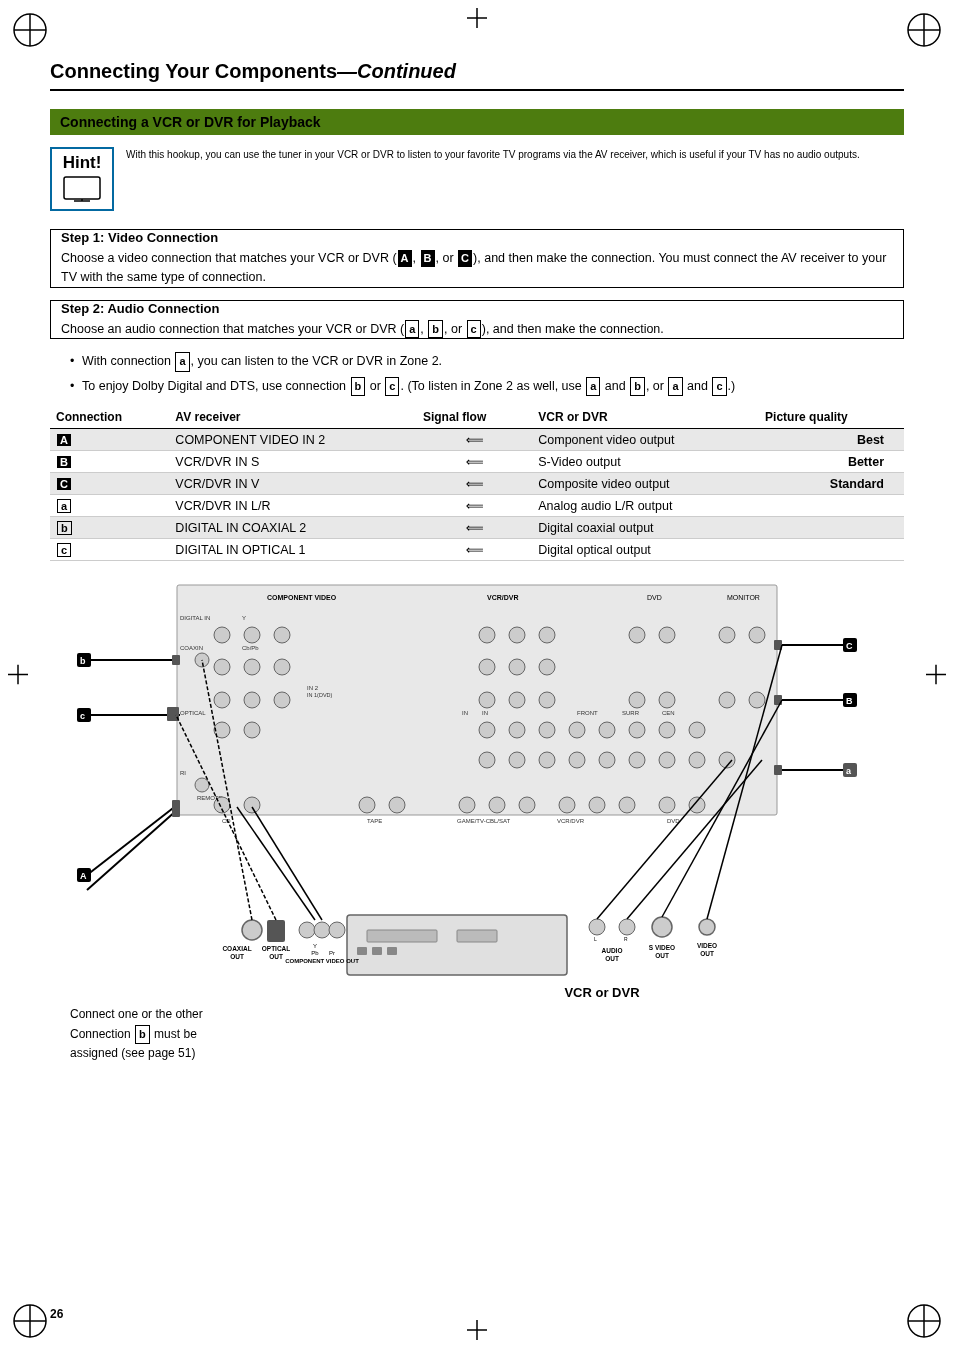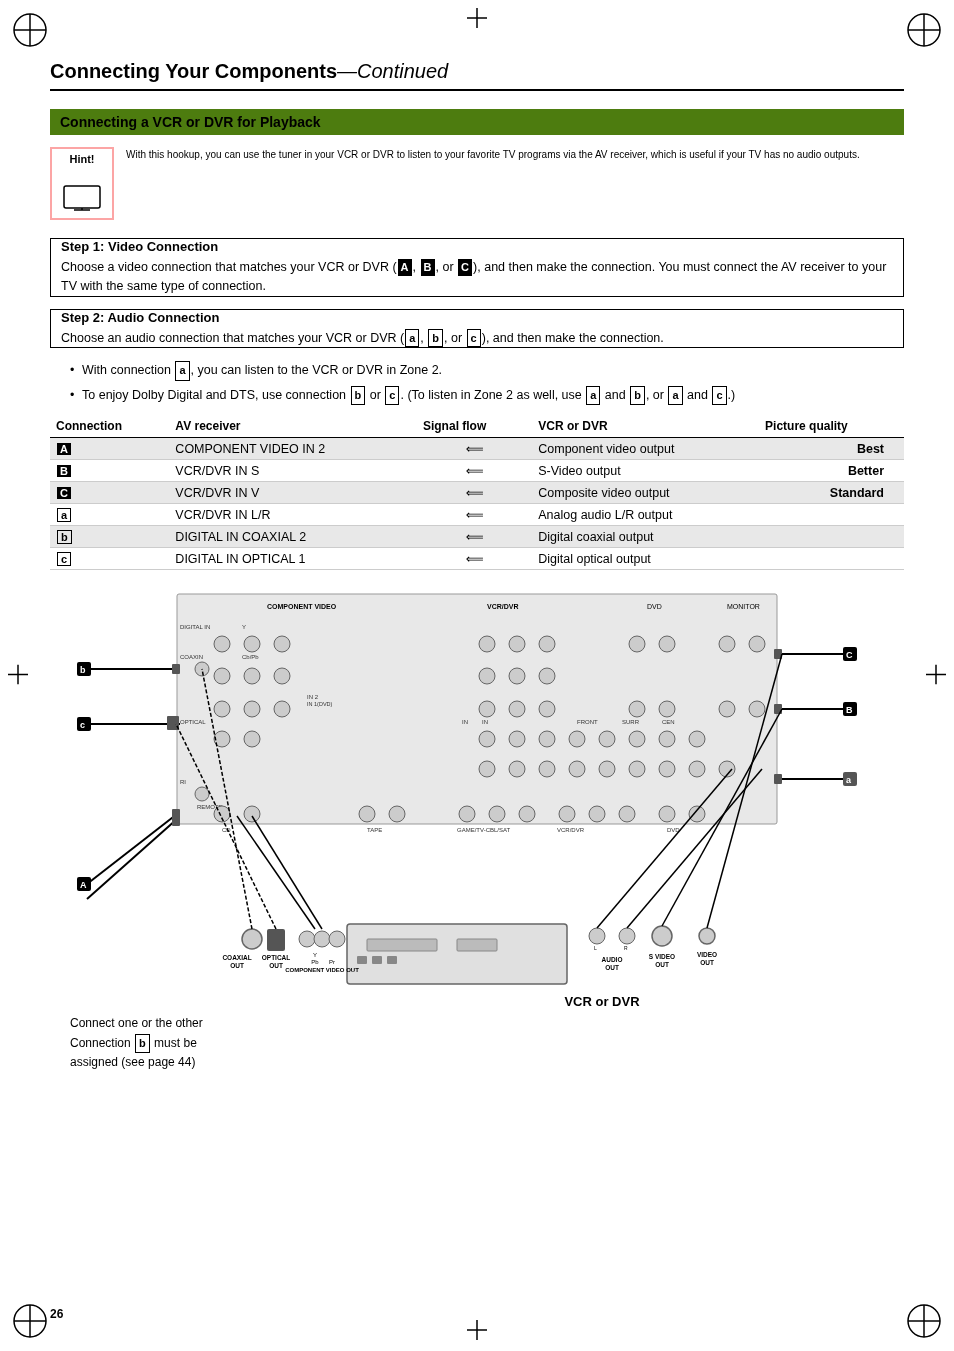--- a/index.html
+++ b/index.html
@@ -40,51 +40,50 @@
     .main-title {
       font-size: 20px;
       font-weight: bold;
       border-bottom: 2px solid #000;
       padding-bottom: 6px;
       margin-bottom: 18px;
       margin-top: 30px;
     }
     .main-title em {
       font-style: italic;
-      font-weight: normal;
+      font-weight: bold;
     }
 
     
     .section-box {
       background: #4d7c0f;
       padding: 5px 10px;
       font-size: 14px;
       font-weight: bold;
       margin-bottom: 12px;
     }
 
     
     .hint-container {
       display: flex;
       align-items: flex-start;
       margin-bottom: 18px;
       gap: 12px;
     }
     .hint-box {
-      border: 2px solid #fca5a5;
+      border: 2px solid #0369a1;
       padding: 4px 10px;
-      font-size: 11px;
+      font-size: 17px;
       font-weight: bold;
       min-width: 52px;
       text-align: center;
       display: flex;
       align-items: center;
       justify-content: center;
       flex-direction: column;
-      gap: 17px;
     }
     .hint-icon {
       width: 40px;
       height: 30px;
       margin-top: 2px;
     }
     .hint-text {
       font-size: 10px;
       line-height: 1.5;
     }
@@ -549,21 +548,21 @@
       <line x1="595" y1="342" x2="715" y2="125" stroke="#000" stroke-width="1.5"></line>
 
       <line x1="640" y1="344" x2="715" y2="70" stroke="#000" stroke-width="1.5"></line>
 
     </svg>
 
     <div style="display:flex; align-items:flex-start; margin-top:10px; gap:30px;">
       <div style="font-size:12px; line-height:1.6; min-width:200px; margin-left:20px;">
         <span>Connect one or the other</span><br>
         <span>Connection </span><span class="label-box-outline" style="font-size:11px;">b</span><span> must be</span><br>
-        <span>assigned (see page 44)</span>
+        <span>assigned (see page 51)</span>
       </div>
       <div style="flex:1; display:flex; flex-direction:column; align-items:center; margin-top:-20px;">
         <p style="font-weight:bold; font-size:13px;">VCR or DVR</p>
       </div>
     </div>
   </div>
 
   <div class="page-number">26</div>
 
 </div>

